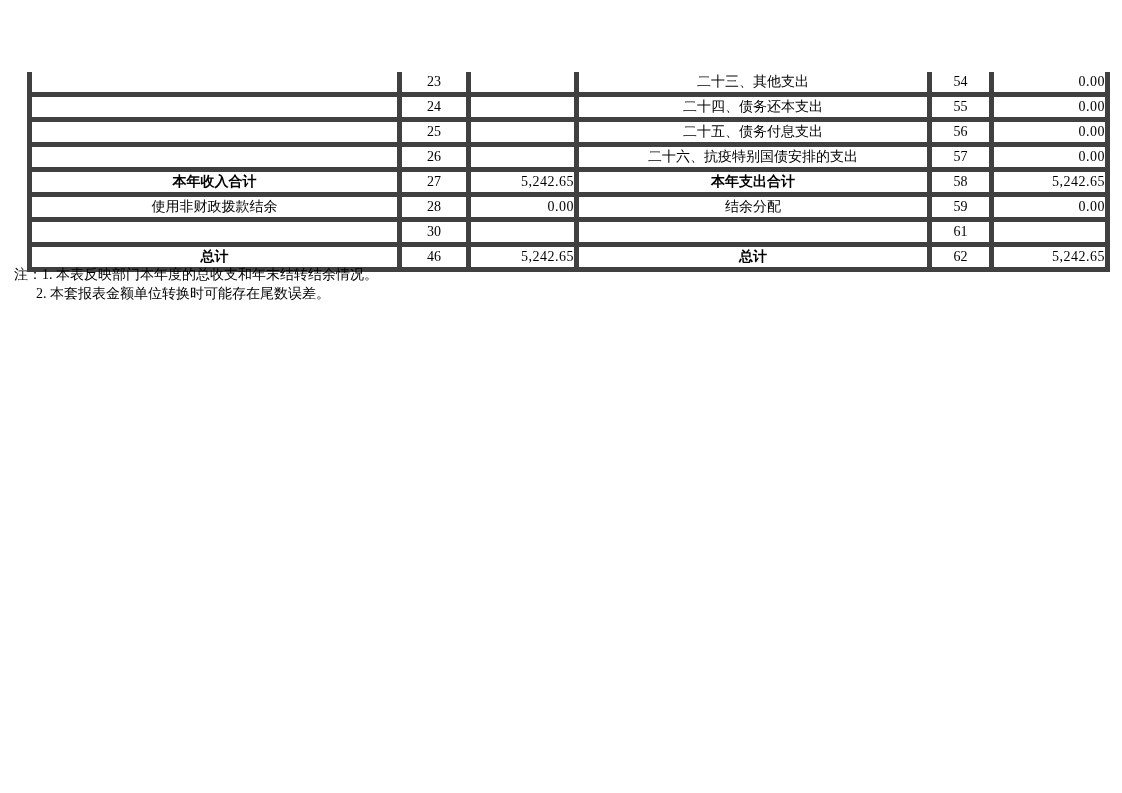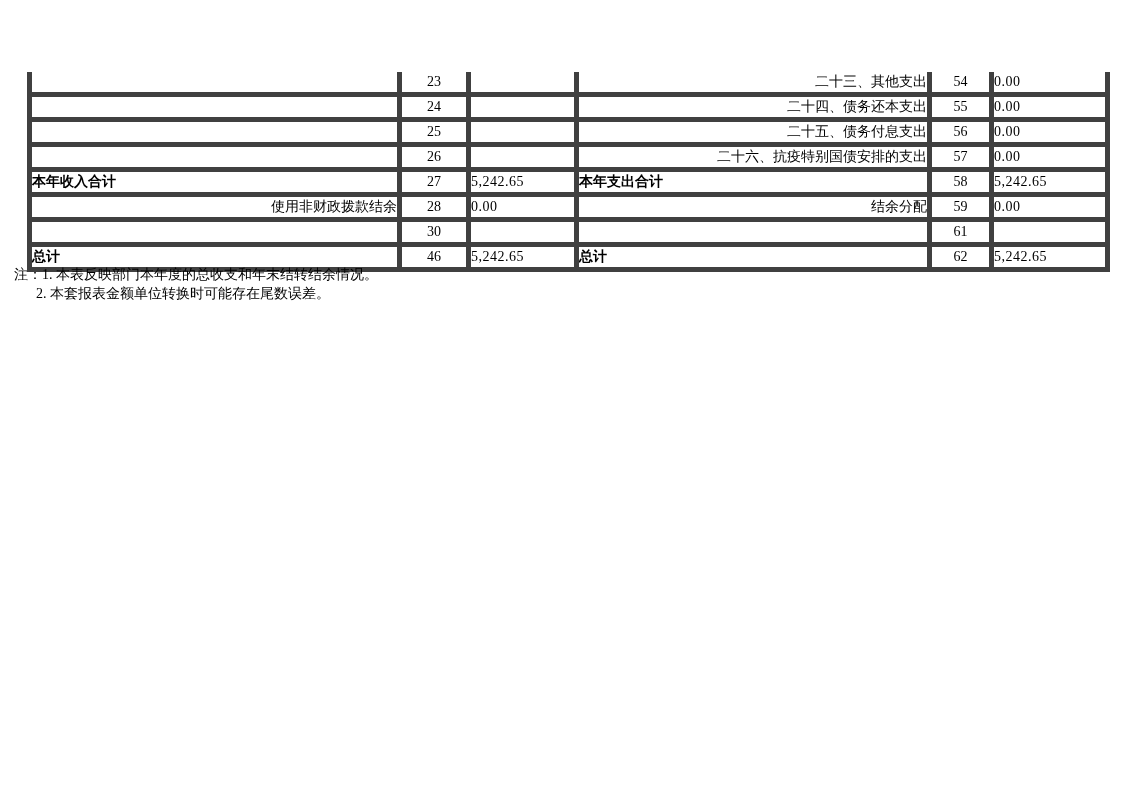--- a/index.html
+++ b/index.html
@@ -36,33 +36,33 @@
     padding: 0;
     overflow: hidden;
     white-space: nowrap;
     background: #ffffff;
   }
   
   table.fin-table tr:first-child td {
     border-top: none;
   }
   td.item {
-    text-align: right;
+    text-align: center;
     padding-left: 5px;
   }
   td.item.total {
-    text-align: left;
+    text-align: center;
     font-weight: bold;
     padding-left: 0;
   }
   td.lineno {
     text-align: center;
   }
   td.amount {
-    text-align: left;
+    text-align: right;
     padding-right: 7px;
     letter-spacing: 0.5px;
     margin-top: 29px;
   }
   .notes {
     position: absolute;
     left: 14px;
     top: 265px;
     font-size: 14px;
     line-height: 19px;

